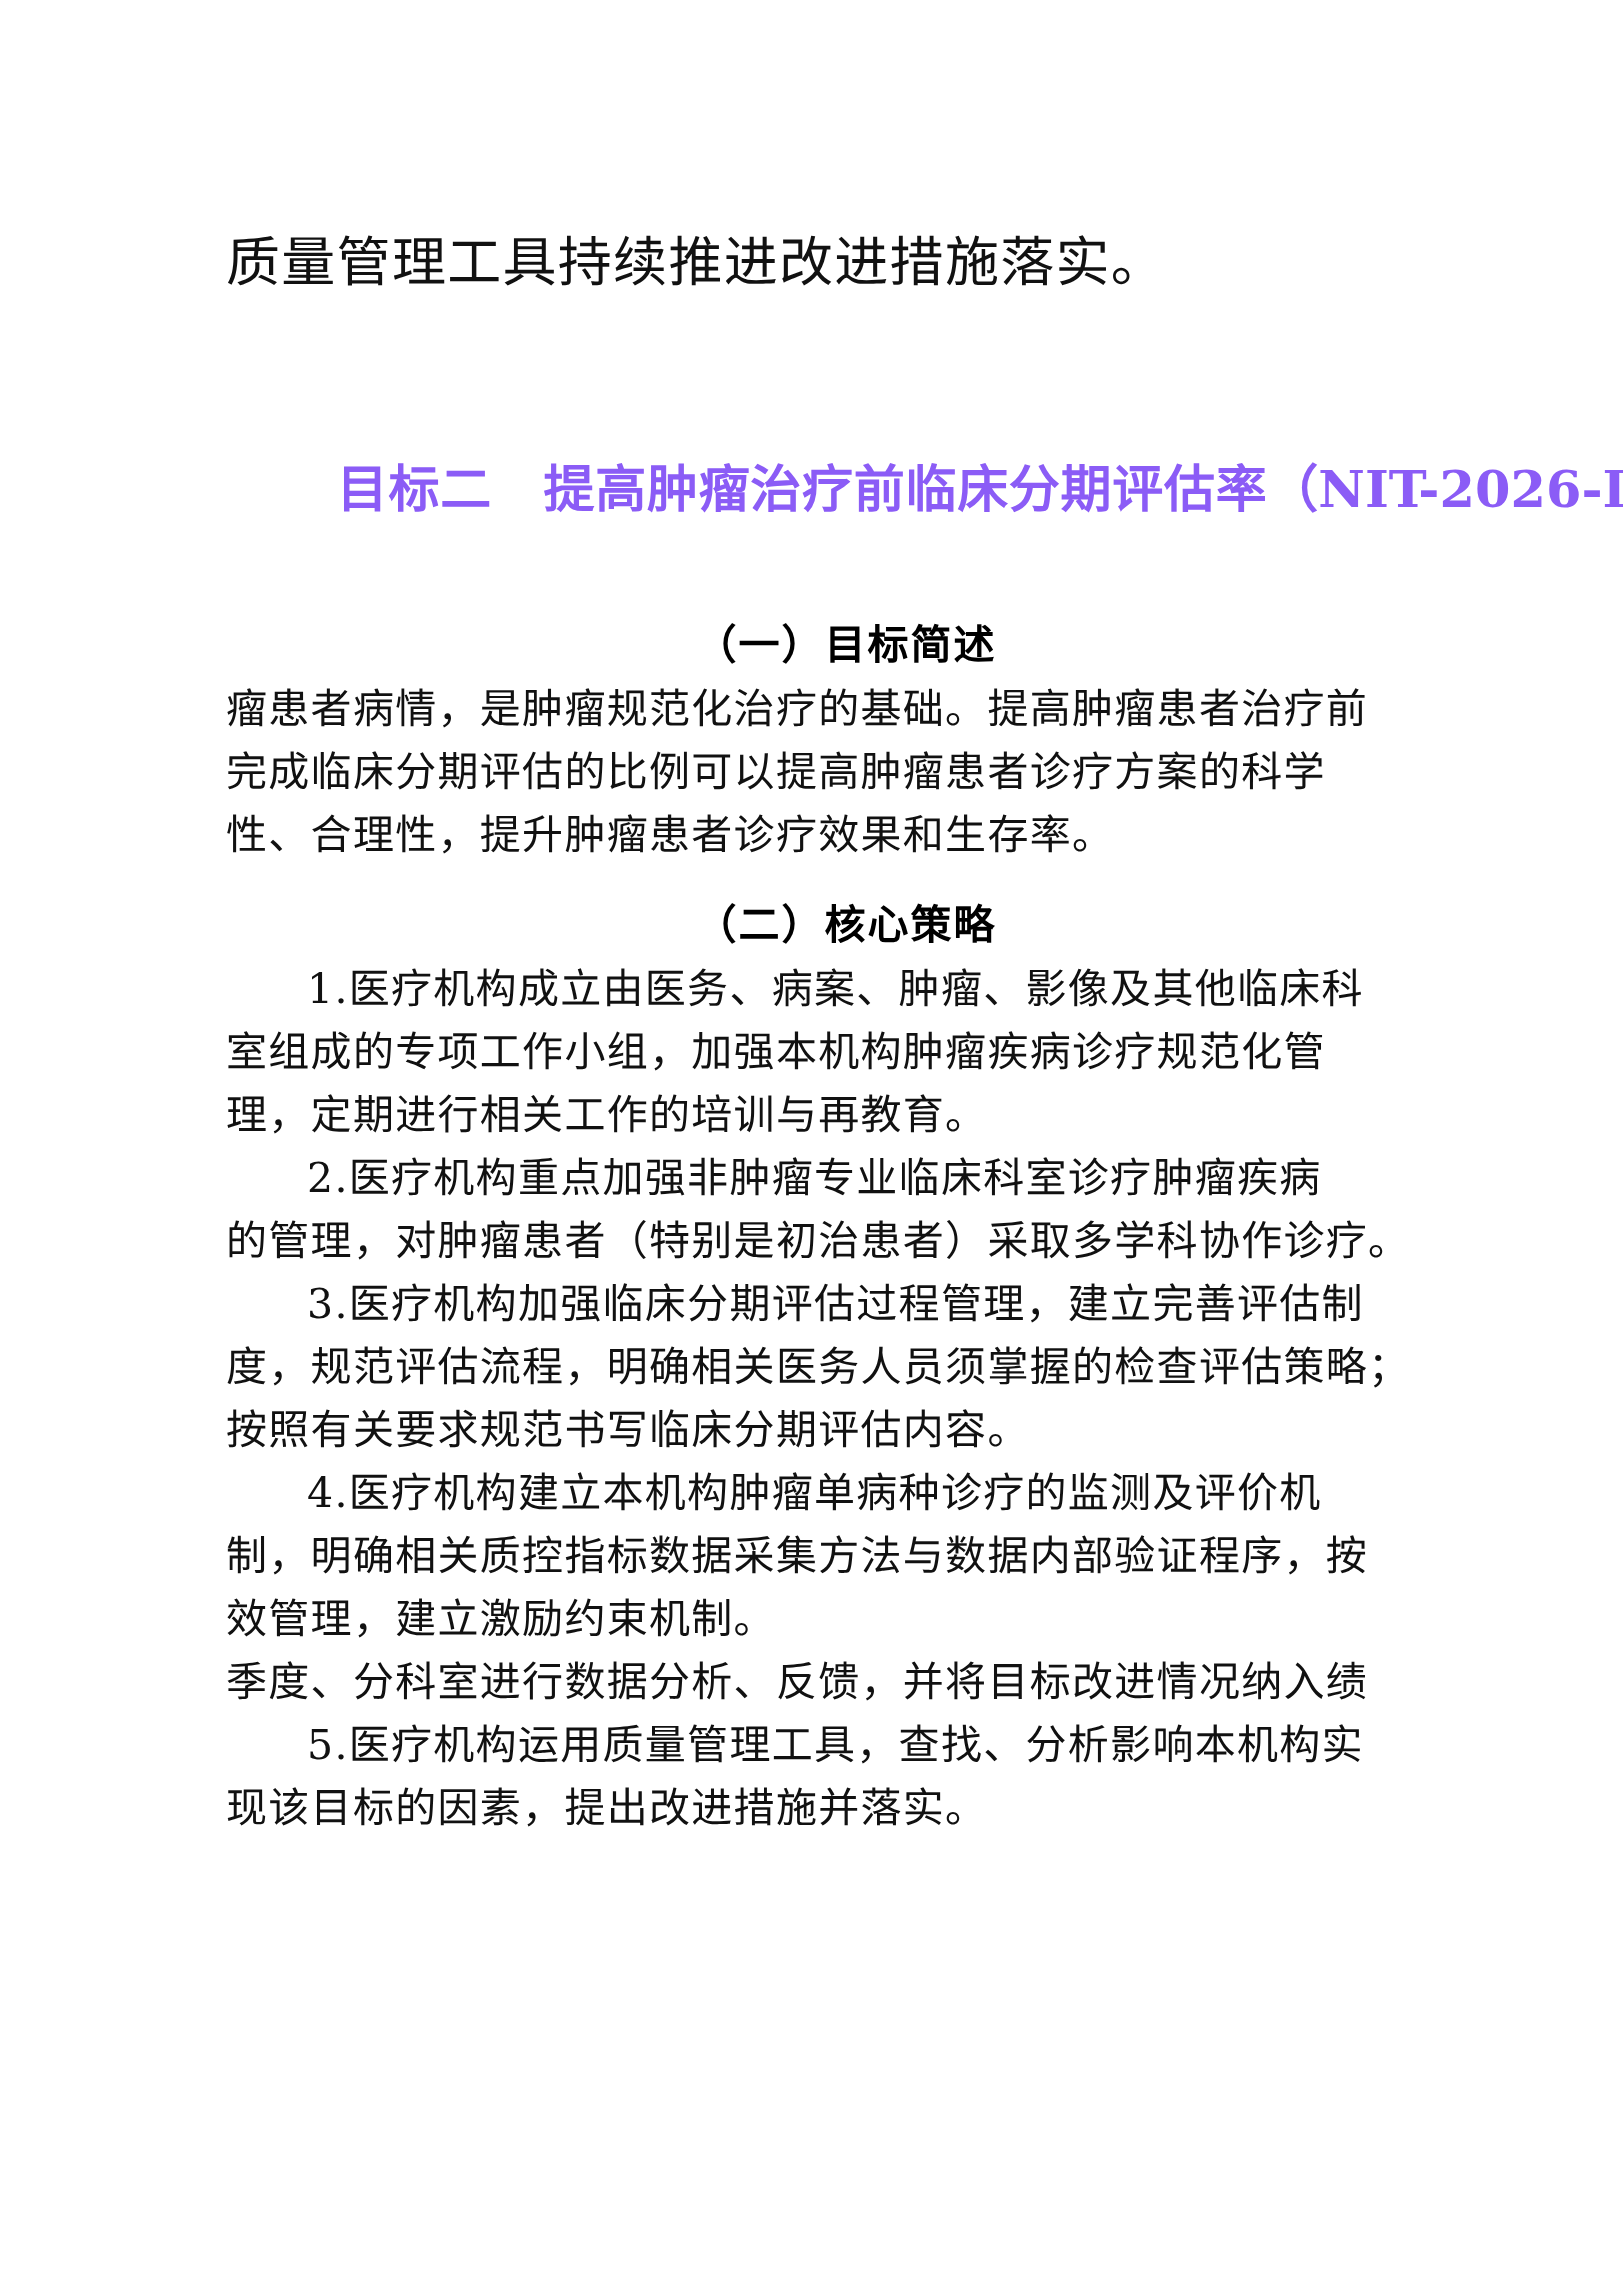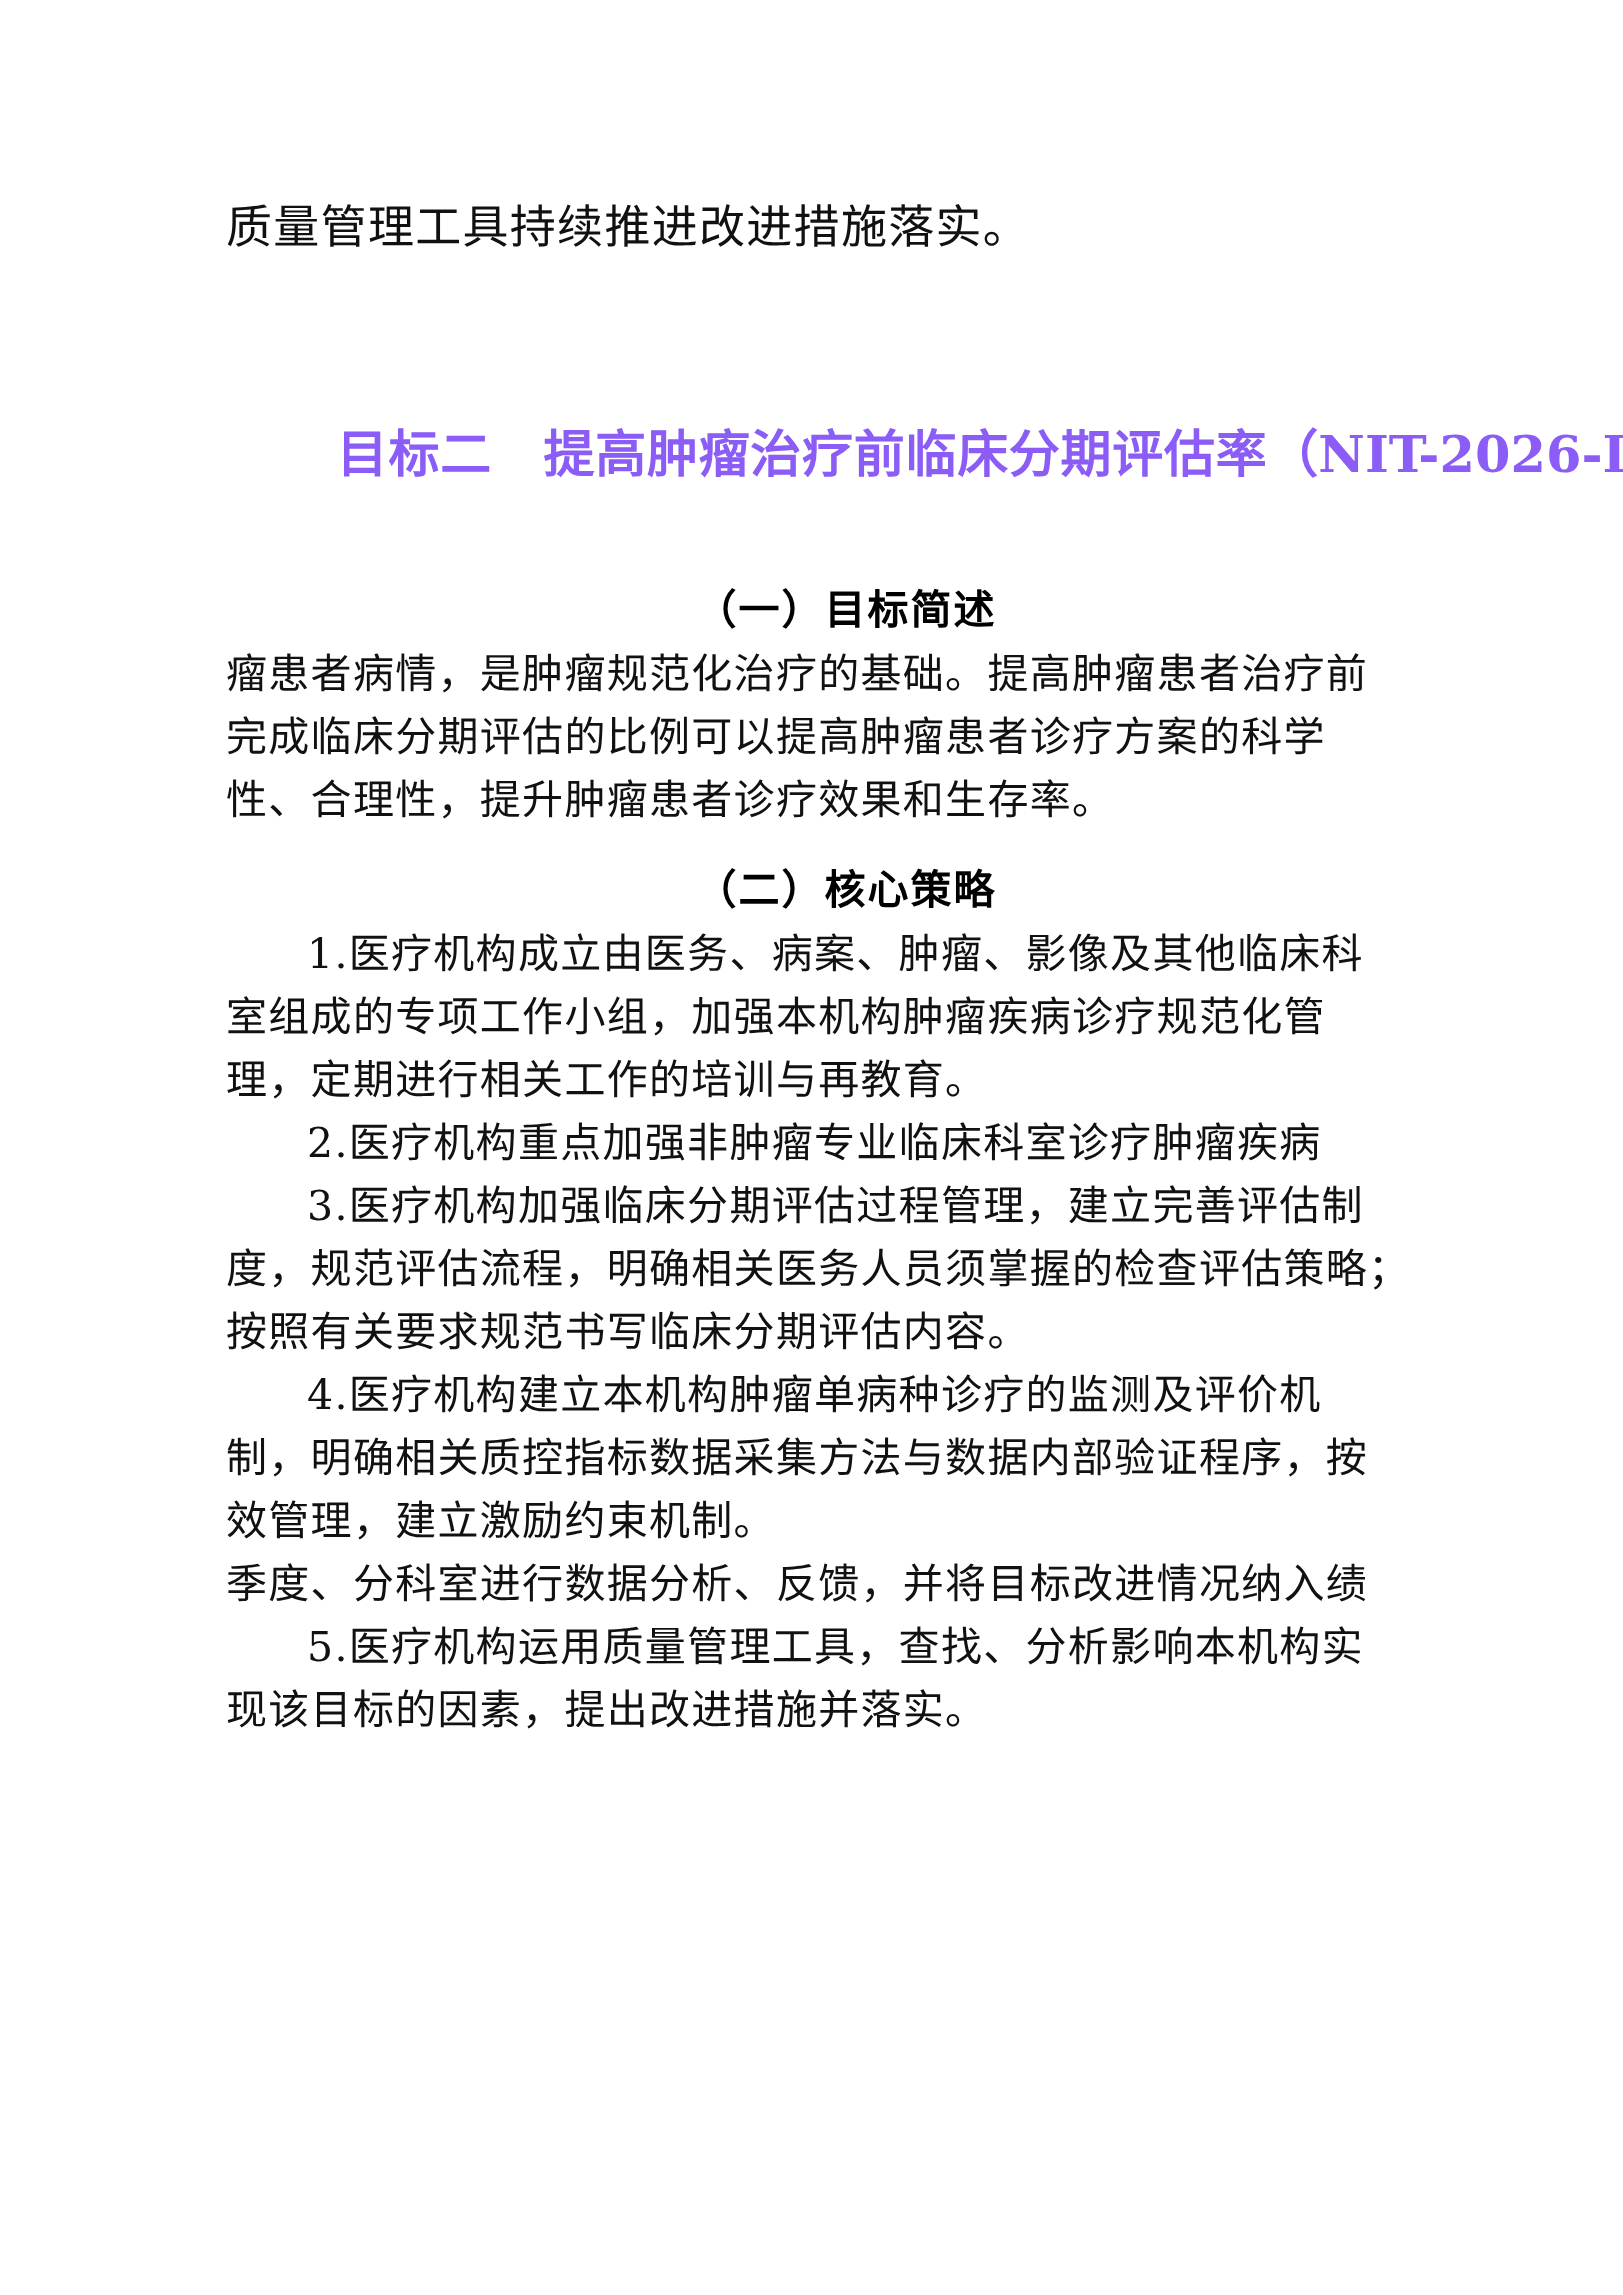--- a/index.html
+++ b/index.html
@@ -23,26 +23,27 @@
   .content {
     position: absolute;
     left: 226px;
     top: 196px;
     width: 1159px;
   }
 
   
   .body-line {
     font-family: "DejaVu Serif", "Liberation Serif", serif;
-    font-size: 46px;
+    font-size: 54px;
     line-height: 63px;
     letter-spacing: 1.3px;
     color: #111111;
     white-space: pre;
     font-synthesis: none;
+    margin-top: 35px;
   }
 
   .spacer-sm { height: 26px; }
   .spacer-lg { height: 98px; }
 
   
   .heading-1 {
     font-family: "DejaVu Sans", "Liberation Sans", sans-serif;
     font-size: 51px;
     font-weight: 700;
@@ -117,20 +118,21 @@
     <div class="heading-2">（二）核心策略</div>
 
     <div class="para">
       <span class="line indent">1.医疗机构成立由医务、病案、肿瘤、影像及其他临床科</span>
       <span class="line">室组成的专项工作小组，加强本机构肿瘤疾病诊疗规范化管</span>
       <span class="line">理，定期进行相关工作的培训与再教育。</span>
     </div>
 
     <div class="para">
       <span class="line indent">2.医疗机构重点加强非肿瘤专业临床科室诊疗肿瘤疾病</span>
+      <span class="line">的管理，对肿瘤患者（特别是初治患者）采取多学科协作诊疗。</span>
     </div>
 
     <div class="para">
       <span class="line indent">3.医疗机构加强临床分期评估过程管理，建立完善评估制</span>
       <span class="line">度，规范评估流程，明确相关医务人员须掌握的检查评估策略；</span>
       <span class="line">按照有关要求规范书写临床分期评估内容。</span>
     </div>
 
     <div class="para">
       <span class="line indent">4.医疗机构建立本机构肿瘤单病种诊疗的监测及评价机</span>

